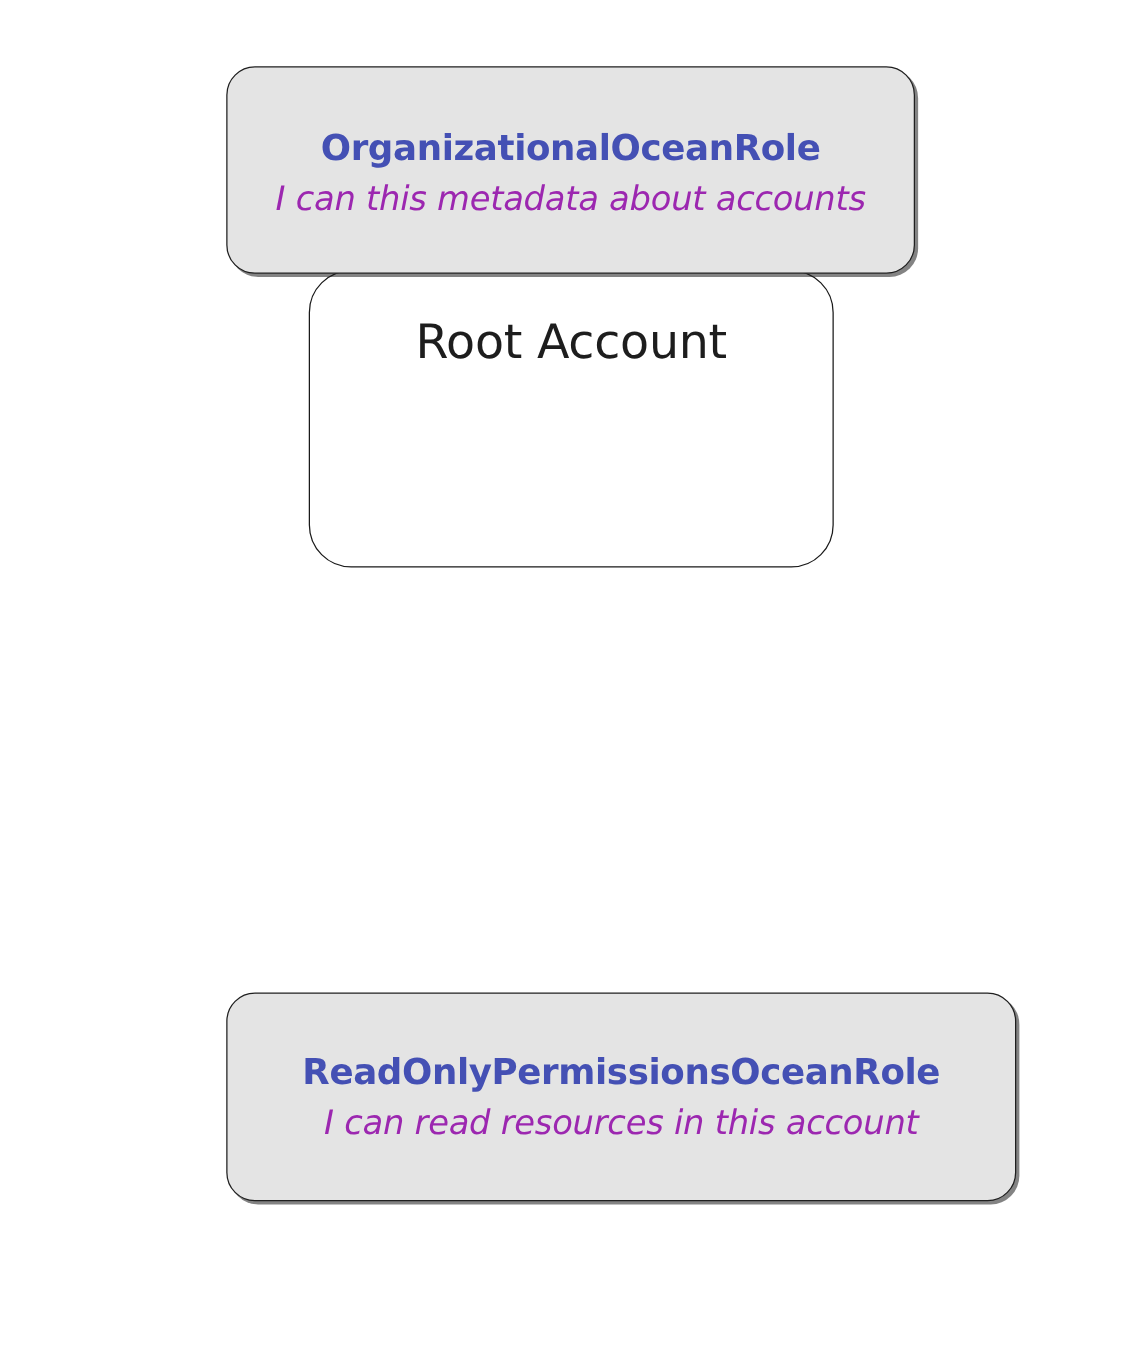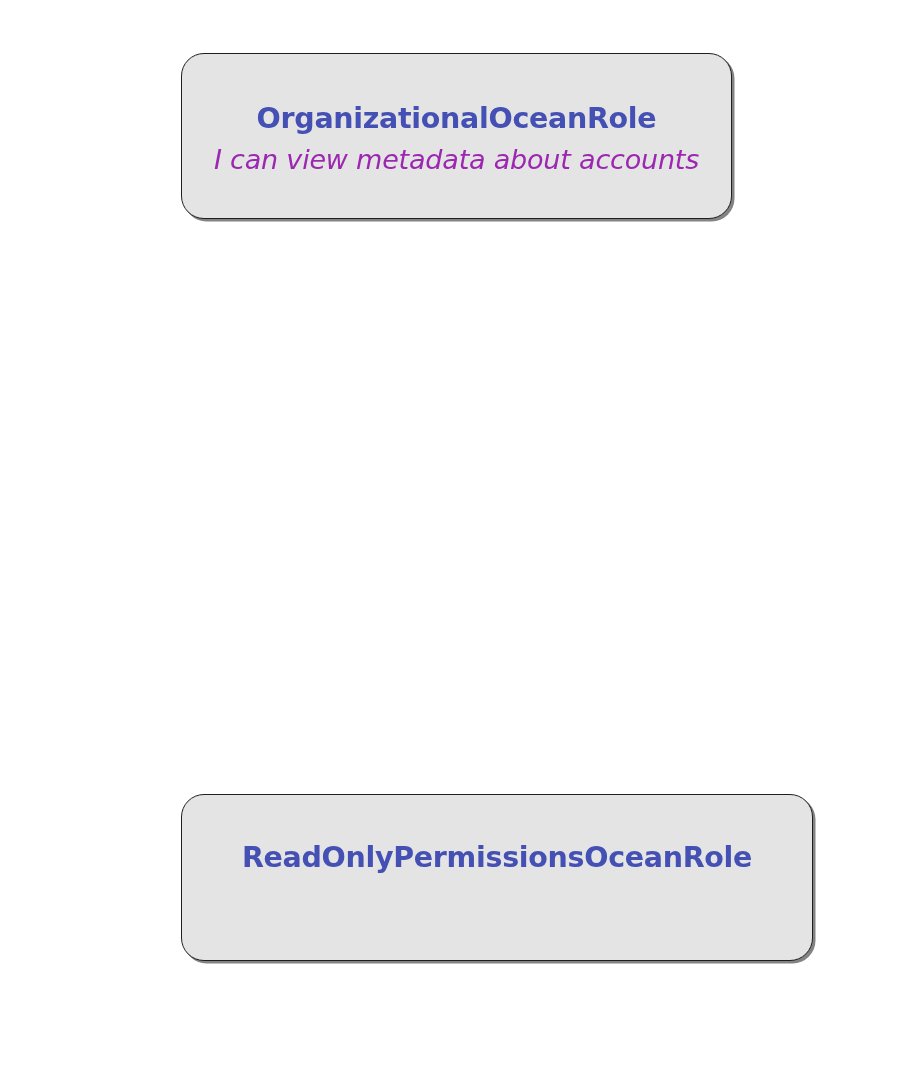--- a/index.html
+++ b/index.html
@@ -116,24 +116,28 @@
     height: 167px;
   }
   #readonly-role-box .role-name { top: 48px; }
   #readonly-role-box .role-desc { top: 90px; }
 </style>
 </head>
 <body>
 
 <div id="canvas">
 
+  <div class="account-box" id="root-account">
+    <div class="account-label">Root Account</div>
+  </div>
 
 
   <div class="role-box" id="org-role-box">
     <div class="role-name">OrganizationalOceanRole</div>
-    <div class="role-desc">I can view metadata about accounts</div>
+    <div class="role-desc">I can this metadata about accounts</div>
   </div>
 
   <div class="role-box" id="readonly-role-box">
     <div class="role-name">ReadOnlyPermissionsOceanRole</div>
+    <div class="role-desc">I can read resources in this account</div>
   </div>
 
 </div>
 
 </body></html>

